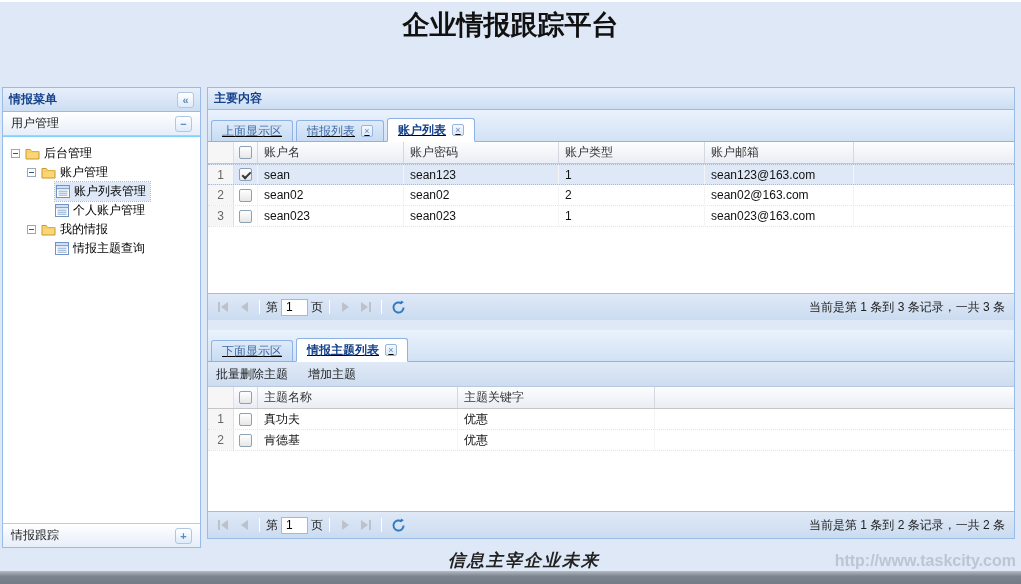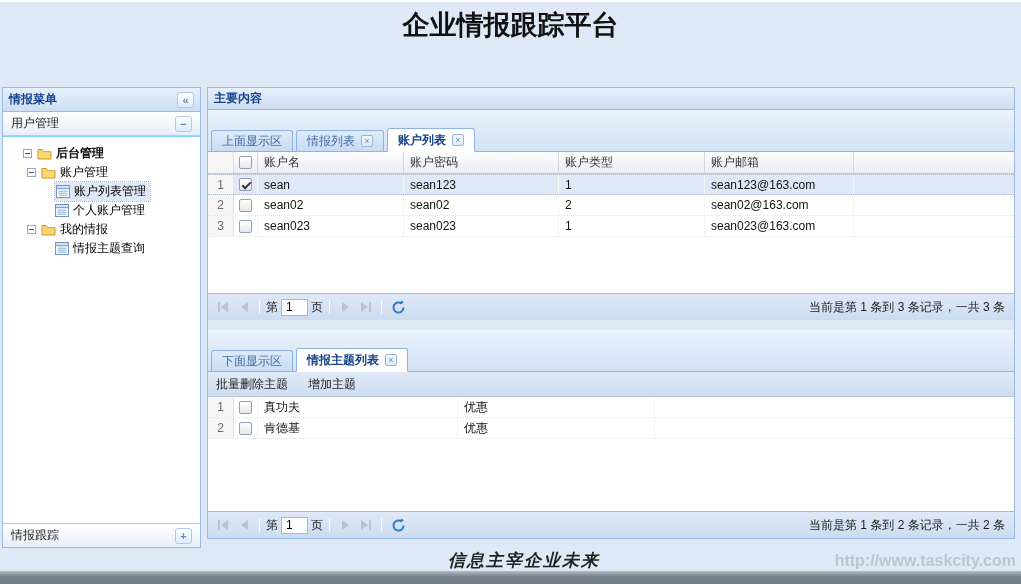--- a/index.html
+++ b/index.html
@@ -20,35 +20,35 @@
 
   
   .sidebar { position:absolute; left:2px; top:85px; width:199px; height:461px;
     border:1px solid #99bbe8; background:#7dd3fc; }
   .acc-hdr { height:24px; background:linear-gradient(#ffffff,#e6eef9); border-bottom:1px solid #b9cce6;
     display:flex; align-items:center; padding:0 8px; color:#222; font-size:12px; }
   .acc-hdr.bottom { position:absolute; bottom:0; left:0; right:0; border-top:1px solid #b9cce6; border-bottom:none; }
   .tree { position:absolute; top:49px; bottom:24px; left:0; right:0; background:#fff; padding-top:7px;
     font-size:12px; color:#000; overflow:hidden; }
   .trow { height:19px; display:flex; align-items:center; cursor:pointer; }
-  .lvl0 { padding-left:20px;font-weight:bold; } .lvl1 { padding-left:24px; } .leaf { padding-left:52px; }
+  .lvl0 { padding-left:8px; } .lvl1 { padding-left:24px; } .leaf { padding-left:52px; }
   .expander { width:9px; height:9px; border:1px solid #99a7b8; background:#fff; position:relative; margin-right:5px; flex:none; }
   .expander::after { content:""; position:absolute; left:1px; top:3px; width:5px; height:1px; background:#35547c; }
   .ficon,.licon { margin-right:4px; flex:none; display:inline-flex; }
   .nodesel { display:inline-flex; align-items:center; background:#dfe8f6; outline:1px dotted #a3bae9; padding:1px 4px 1px 1px; }
 
   
   .main { position:absolute; left:207px; top:85px; width:808px; height:452px;
     border:1px solid #99bbe8; background:#dfe8f6; }
   .tabpanel { position:absolute; left:0; right:0; background:#fff; }
   .tp-upper { top:22px; height:210px; }
   .tp-lower { top:242px; height:208px; }
 
-  .tabstrip { height:42px; background:linear-gradient(#eaf2fd,#d2e2f5); border-bottom:1px solid #8db2e3;
-    display:flex; align-items:flex-end; padding-left:3px; }
+  .tabstrip { height:32px; background:linear-gradient(#eaf2fd,#d2e2f5); border-bottom:1px solid #8db2e3;
+    display:flex; align-items:flex-end; padding-left:3px;text-decoration:underline; }
   .tab { height:21px; border:1px solid #8db2e3; border-bottom:none; border-radius:3px 3px 0 0;
     background:linear-gradient(#deebfa,#c7dbf3); color:#416aa3; font-size:12px; padding:0 10px;
     margin-right:3px; display:flex; align-items:center; gap:6px; cursor:pointer; white-space:nowrap; }
   .tab.active { background:#fff; color:#15428b; font-weight:bold; height:24px; margin-bottom:-1px; border-bottom:1px solid #fff; }
   .tclose { width:12px; height:12px; border:1px solid #98b5dd; border-radius:2px;
     background:linear-gradient(#f4f9ff,#d9e8fa); color:#6b87ad; font-size:9px; font-weight:normal;
     line-height:10px; text-align:center; cursor:pointer; }
 
   .toolbar { height:25px; background:linear-gradient(#e0eaf7,#cddcef); border-bottom:1px solid #bac9de;
     display:flex; align-items:center; gap:20px; padding-left:8px; font-size:12px; color:#222; }
@@ -281,20 +281,28 @@
           <span>情报主题列表</span>
           <span class="tclose">×</span>
         </div>
       </div>
       <div class="toolbar">
         <span class="tb-item">批量删除主题</span>
         <span class="tb-item">增加主题</span>
       </div>
 
       <div class="grid">
+        <div class="ghead">
+          <span class="gc cnum"></span>
+          <span class="gc cchk">
+              <span class="cb"></span>
+            </span>
+          <span class="gc cl0">主题名称</span>
+          <span class="gc cl1">主题关键字</span>
+        </div>
         <div class="grow">
           <span class="gc cnum">1</span>
           <span class="gc cchk">
               <span class="cb"></span>
             </span>
           <span class="gc cl0">真功夫</span>
           <span class="gc cl1">优惠</span>
         </div>
         <div class="grow">
           <span class="gc cnum">2</span>

